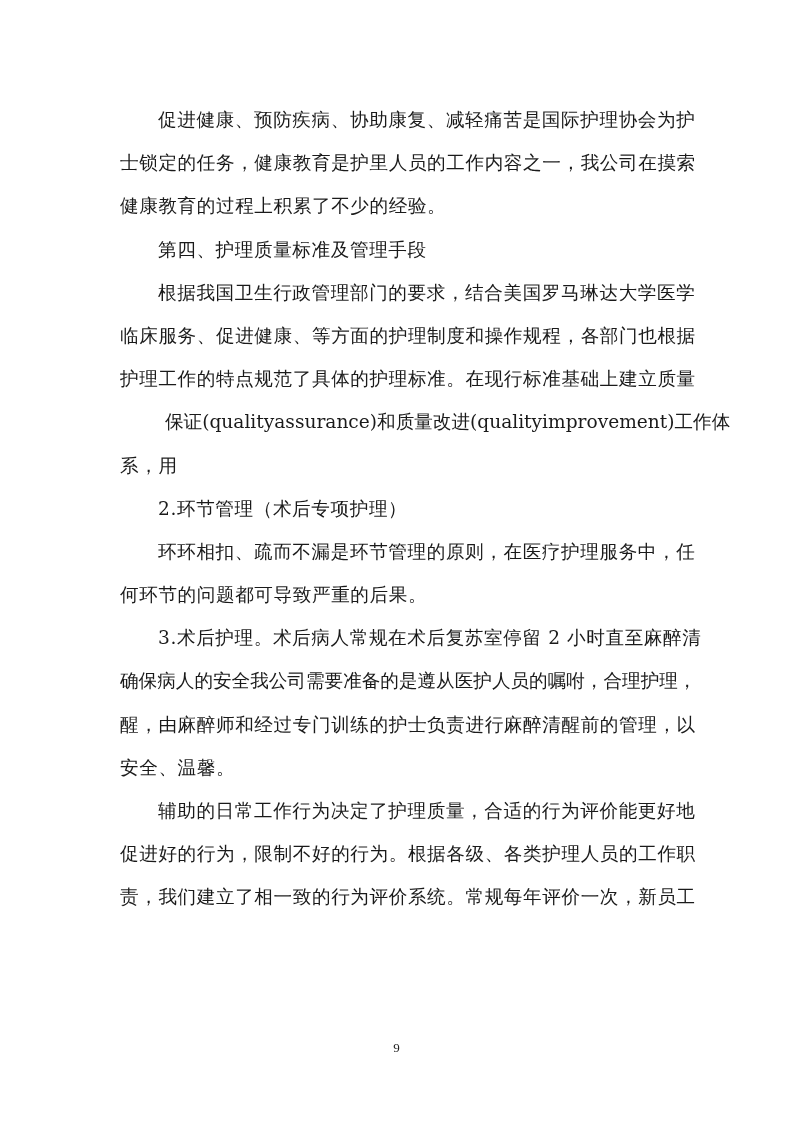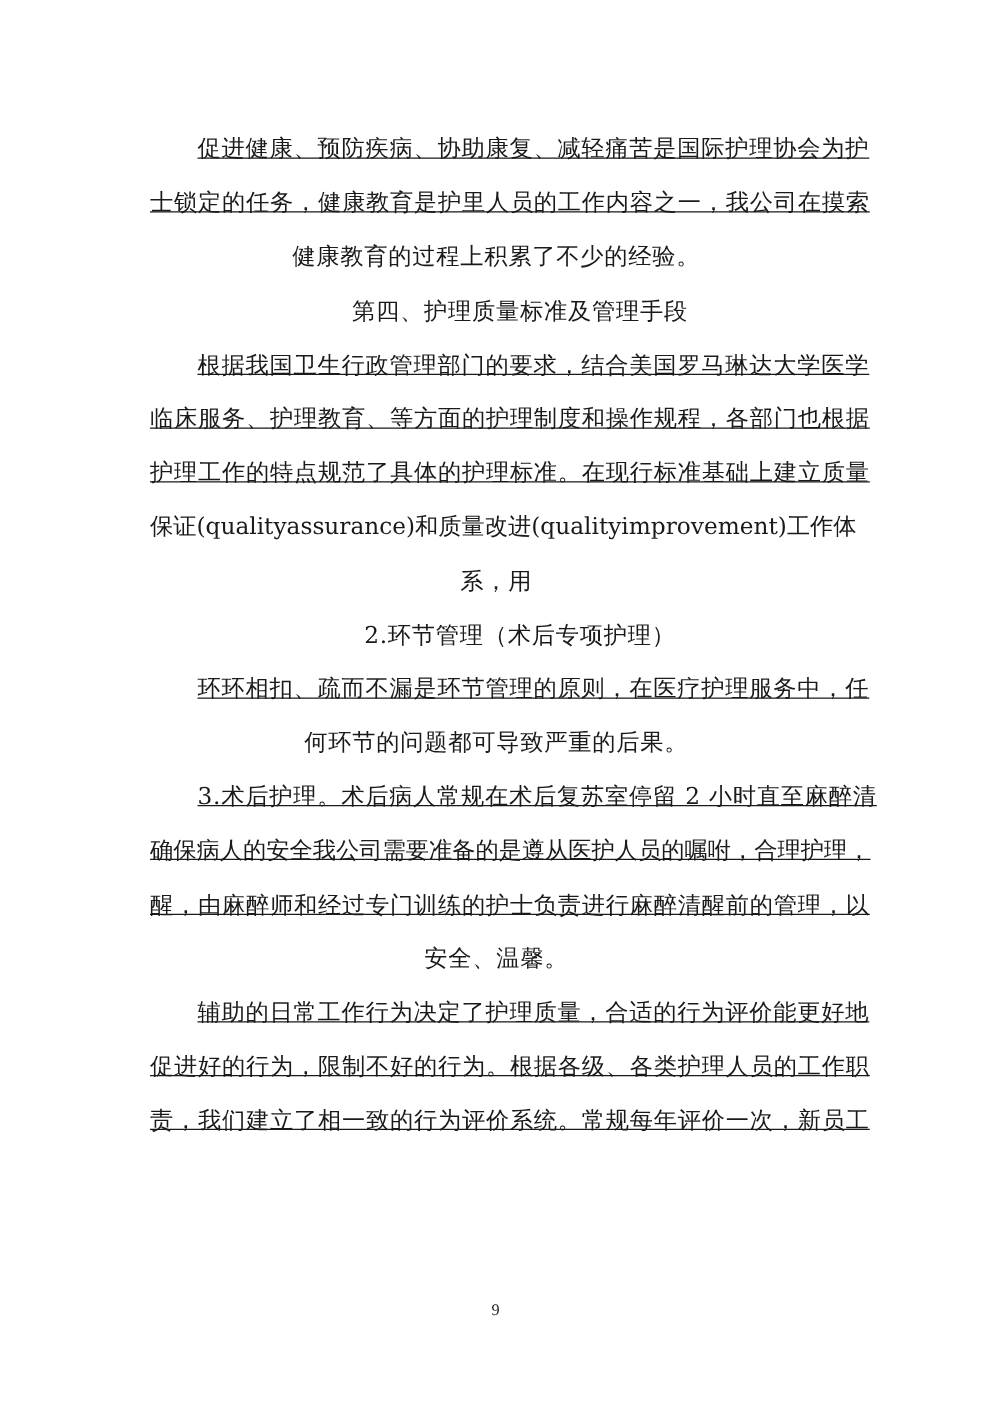--- a/index.html
+++ b/index.html
@@ -21,29 +21,27 @@
       top: 98px;
       width: 554px;
     }
     .line {
       height: 43.2px;
       line-height: 43.2px;
       font-size: 18.6px;
       white-space: nowrap;
       overflow: visible;
       letter-spacing: 0.6px;
-      text-align: center;
     }
     .indent {
       padding-left: 38px;
     }
     .just {
       text-align: justify;
       text-align-last: justify;
-      text-decoration: underline;
     }
     .page-number {
       position: absolute;
       top: 1040px;
       left: 0;
       width: 793px;
       text-align: center;
       font-size: 13px;
       font-family: "Liberation Serif", serif;
       color: #222;
@@ -55,23 +53,23 @@
 <div class="page">
 
   <div class="line indent just">促进健康、预防疾病、协助康复、减轻痛苦是国际护理协会为护</div>
   <div class="line just">士锁定的任务，健康教育是护里人员的工作内容之一，我公司在摸索</div>
   <div class="line">健康教育的过程上积累了不少的经验。</div>
 
   <div class="line indent">第四、护理质量标准及管理手段</div>
 
 
   <div class="line indent just">根据我国卫生行政管理部门的要求，结合美国罗马琳达大学医学</div>
-  <div class="line just">临床服务、护理教育、等方面的护理制度和操作规程，各部门也根据</div>
+  <div class="line just">临床服务、促进健康、等方面的护理制度和操作规程，各部门也根据</div>
   <div class="line just">护理工作的特点规范了具体的护理标准。在现行标准基础上建立质量</div>
-  <div class="line" style="letter-spacing:0;">保证(qualityassurance)和质量改进(qualityimprovement)工作体</div>
+  <div class="line" style="letter-spacing:0;margin-left:45px;">保证(qualityassurance)和质量改进(qualityimprovement)工作体</div>
   <div class="line">系，用</div>
 
   <div class="line indent">2.环节管理（术后专项护理）</div>
 
   <div class="line indent just">环环相扣、疏而不漏是环节管理的原则，在医疗护理服务中，任</div>
   <div class="line">何环节的问题都可导致严重的后果。</div>
 
   <div class="line indent just">3.术后护理。术后病人常规在术后复苏室停留 2 小时直至麻醉清</div>
   <div class="line just" style="letter-spacing:0;">确保病人的安全我公司需要准备的是遵从医护人员的嘱咐，合理护理，</div>
   <div class="line just">醒，由麻醉师和经过专门训练的护士负责进行麻醉清醒前的管理，以</div>

